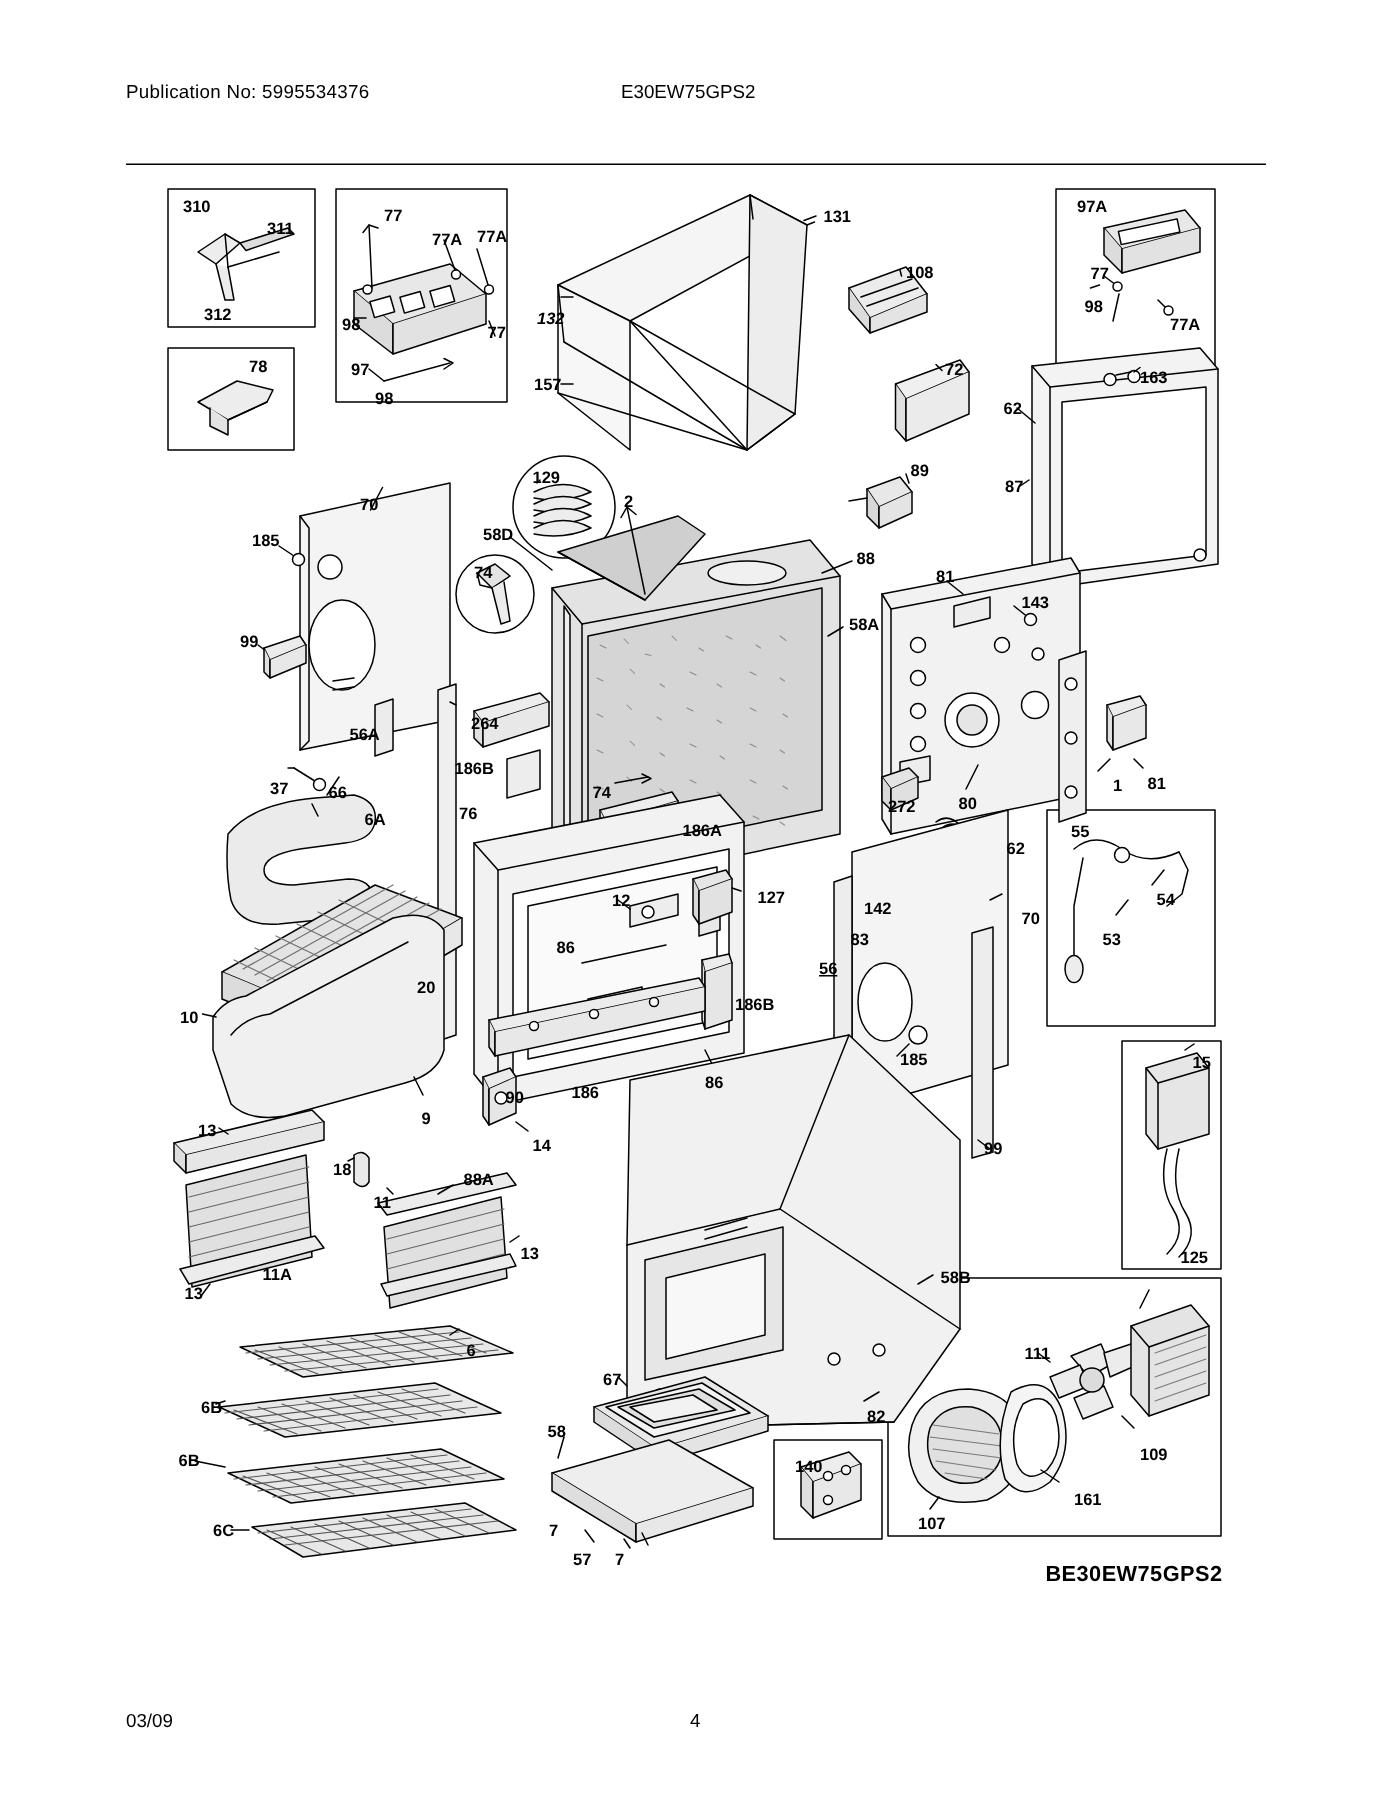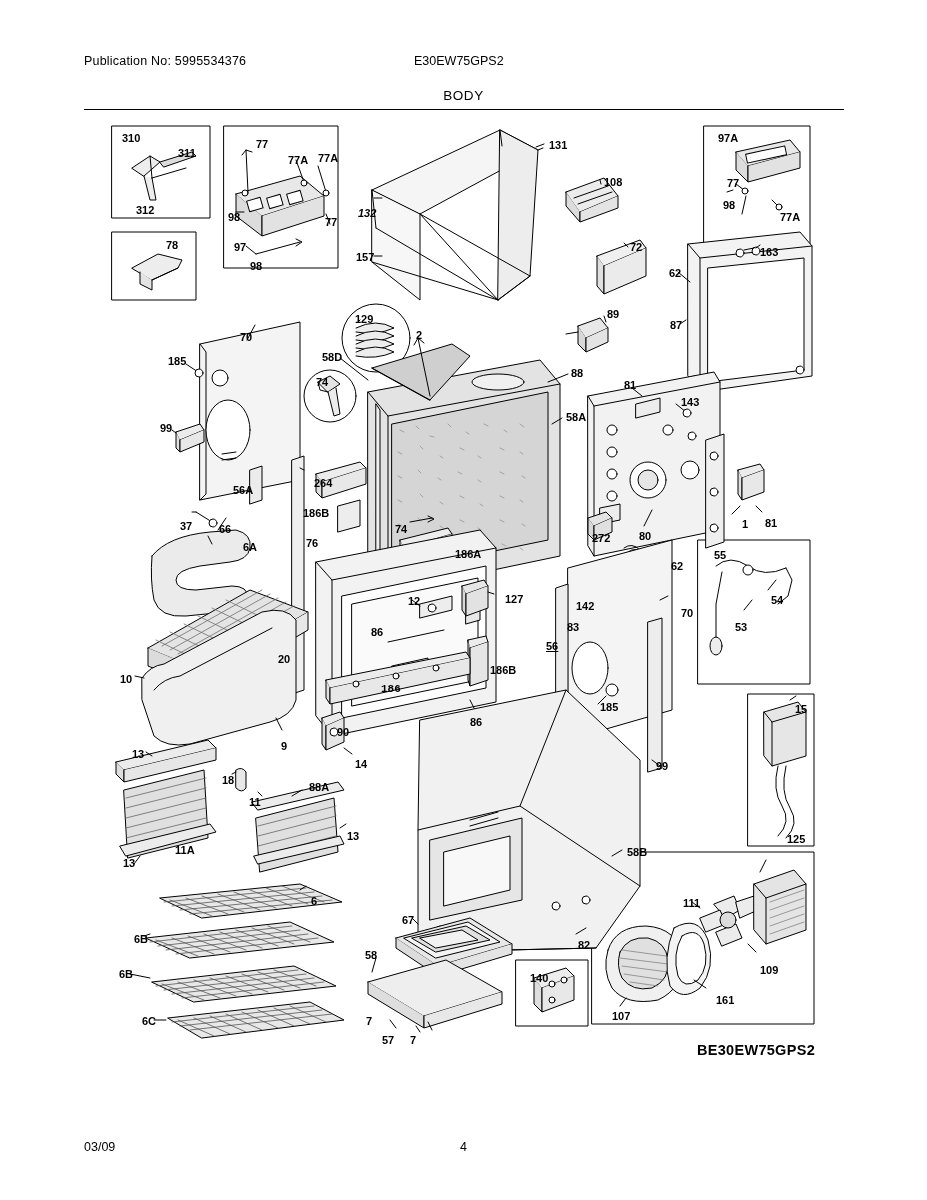--- a/index.html
+++ b/index.html
@@ -88,21 +88,20 @@
   }
   svg { display: block; }
 </style>
 </head>
 <body>
 
 <div class="page">
 
   <div class="hdr-left">Publication No: 5995534376</div>
   <div class="hdr-model">E30EW75GPS2</div>
-  <div class="hdr-title">BODY</div>
   <div class="hdr-rule"></div>
 
   <div class="canvas">
     <svg width="927" height="1200" viewBox="0 0 927 1200" xmlns="http://www.w3.org/2000/svg" aria-hidden="true">
       <g fill="none" stroke="#000" stroke-width="1" stroke-linejoin="round" stroke-linecap="round">
 
         <rect x="112" y="126" width="98" height="92"></rect>
         <rect x="112" y="232" width="84" height="68"></rect>
         <rect x="224" y="126" width="114" height="142"></rect>
         <rect x="704" y="126" width="106" height="118"></rect>
@@ -563,21 +562,21 @@
       <div class="lbl" style="left: 408px; top: 596px;">12</div>
       <div class="lbl" style="left: 505px; top: 594px;">127</div>
       <div class="lbl" style="left: 576px; top: 601px;">142</div>
       <div class="lbl" style="left: 567px; top: 622px;">83</div>
       <div class="lbl" style="left: 546px; top: 641px; text-decoration: underline;">56</div>
       <div class="lbl" style="left: 681px; top: 608px;">70</div>
       <div class="lbl" style="left: 371px; top: 627px;">86</div>
       <div class="lbl" style="left: 278px; top: 654px;">20</div>
       <div class="lbl" style="left: 120px; top: 674px;">10</div>
       <div class="lbl" style="left: 490px; top: 665px;">186B</div>
-      <div class="lbl" style="left: 381px; top: 684px; font-family: Liberation Mono, monospace;">186</div>
+      <div class="lbl" style="left: 381px; top: 724px;">186</div>
       <div class="lbl" style="left: 470px; top: 717px;">86</div>
       <div class="lbl" style="left: 600px; top: 702px;">185</div>
       <div class="lbl" style="left: 281px; top: 741px;">9</div>
       <div class="lbl" style="left: 337px; top: 727px;">90</div>
       <div class="lbl" style="left: 355px; top: 759px;">14</div>
       <div class="lbl" style="left: 656px; top: 761px;">99</div>
       <div class="lbl" style="left: 132px; top: 749px;">13</div>
       <div class="lbl" style="left: 222px; top: 775px;">18</div>
       <div class="lbl" style="left: 309px; top: 782px;">88A</div>
       <div class="lbl" style="left: 249px; top: 797px;">11</div>

